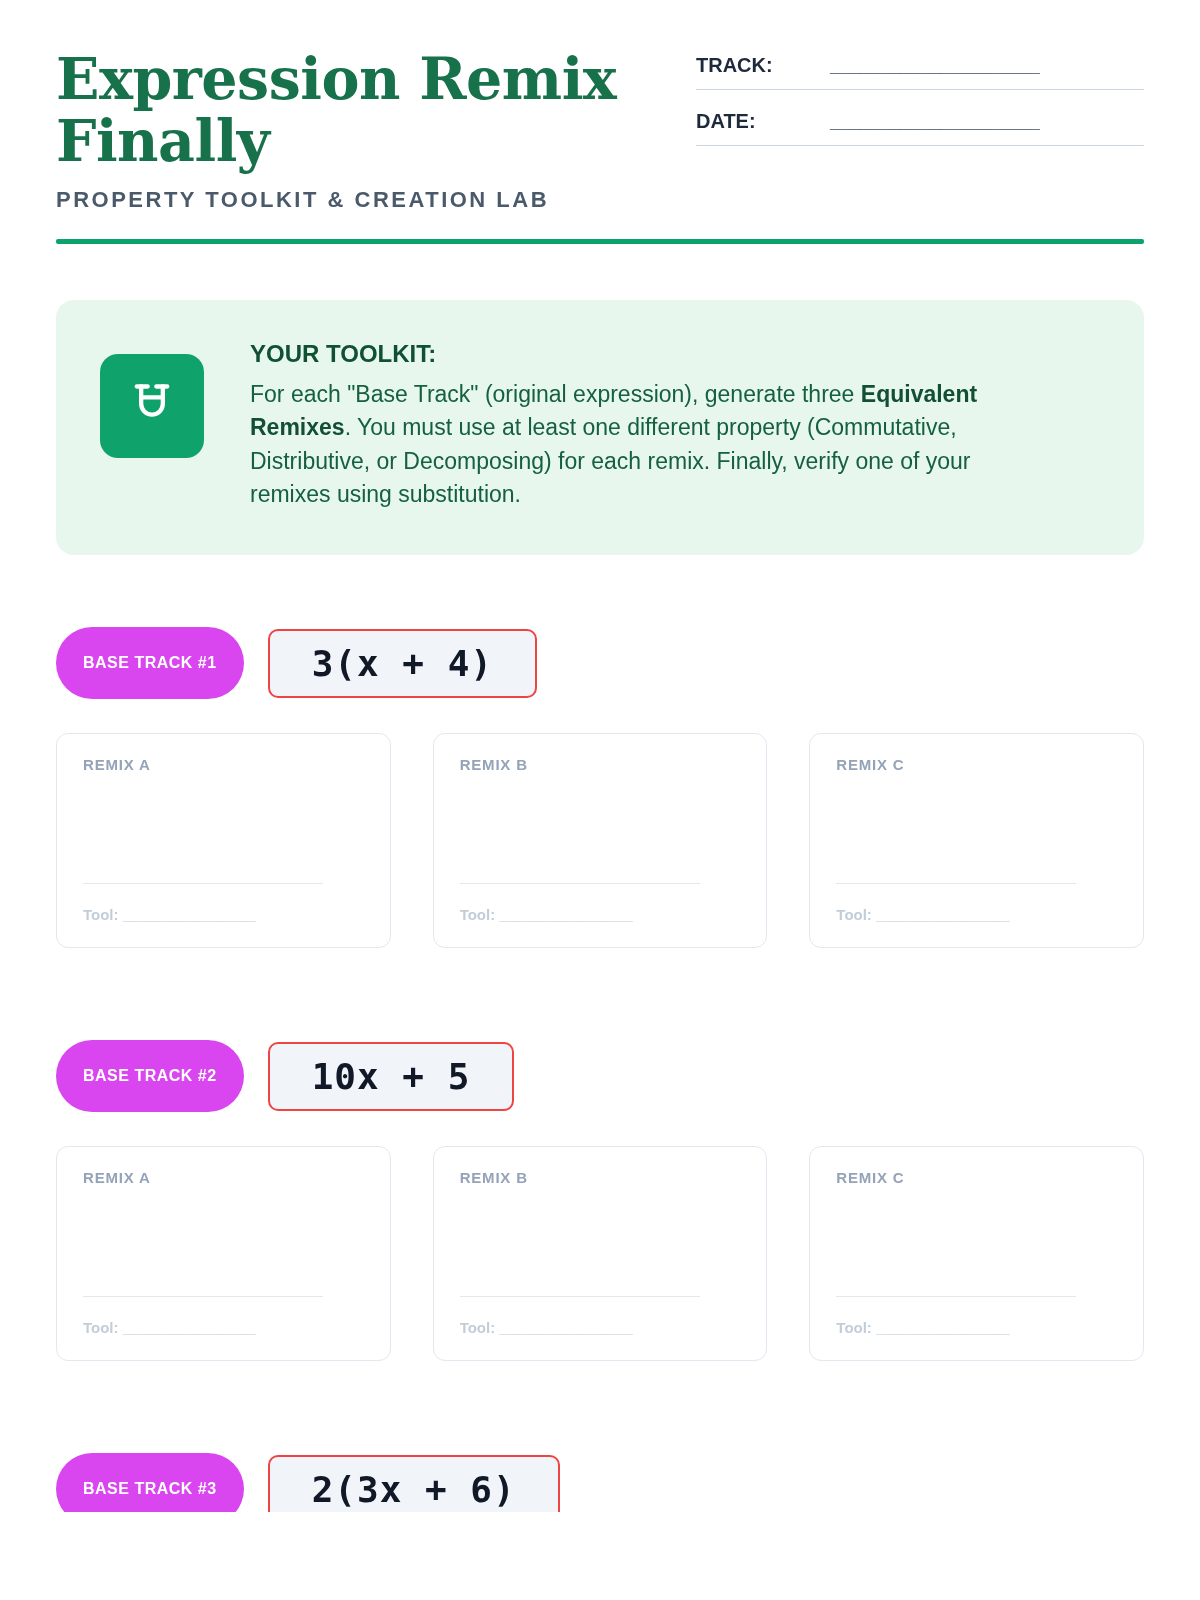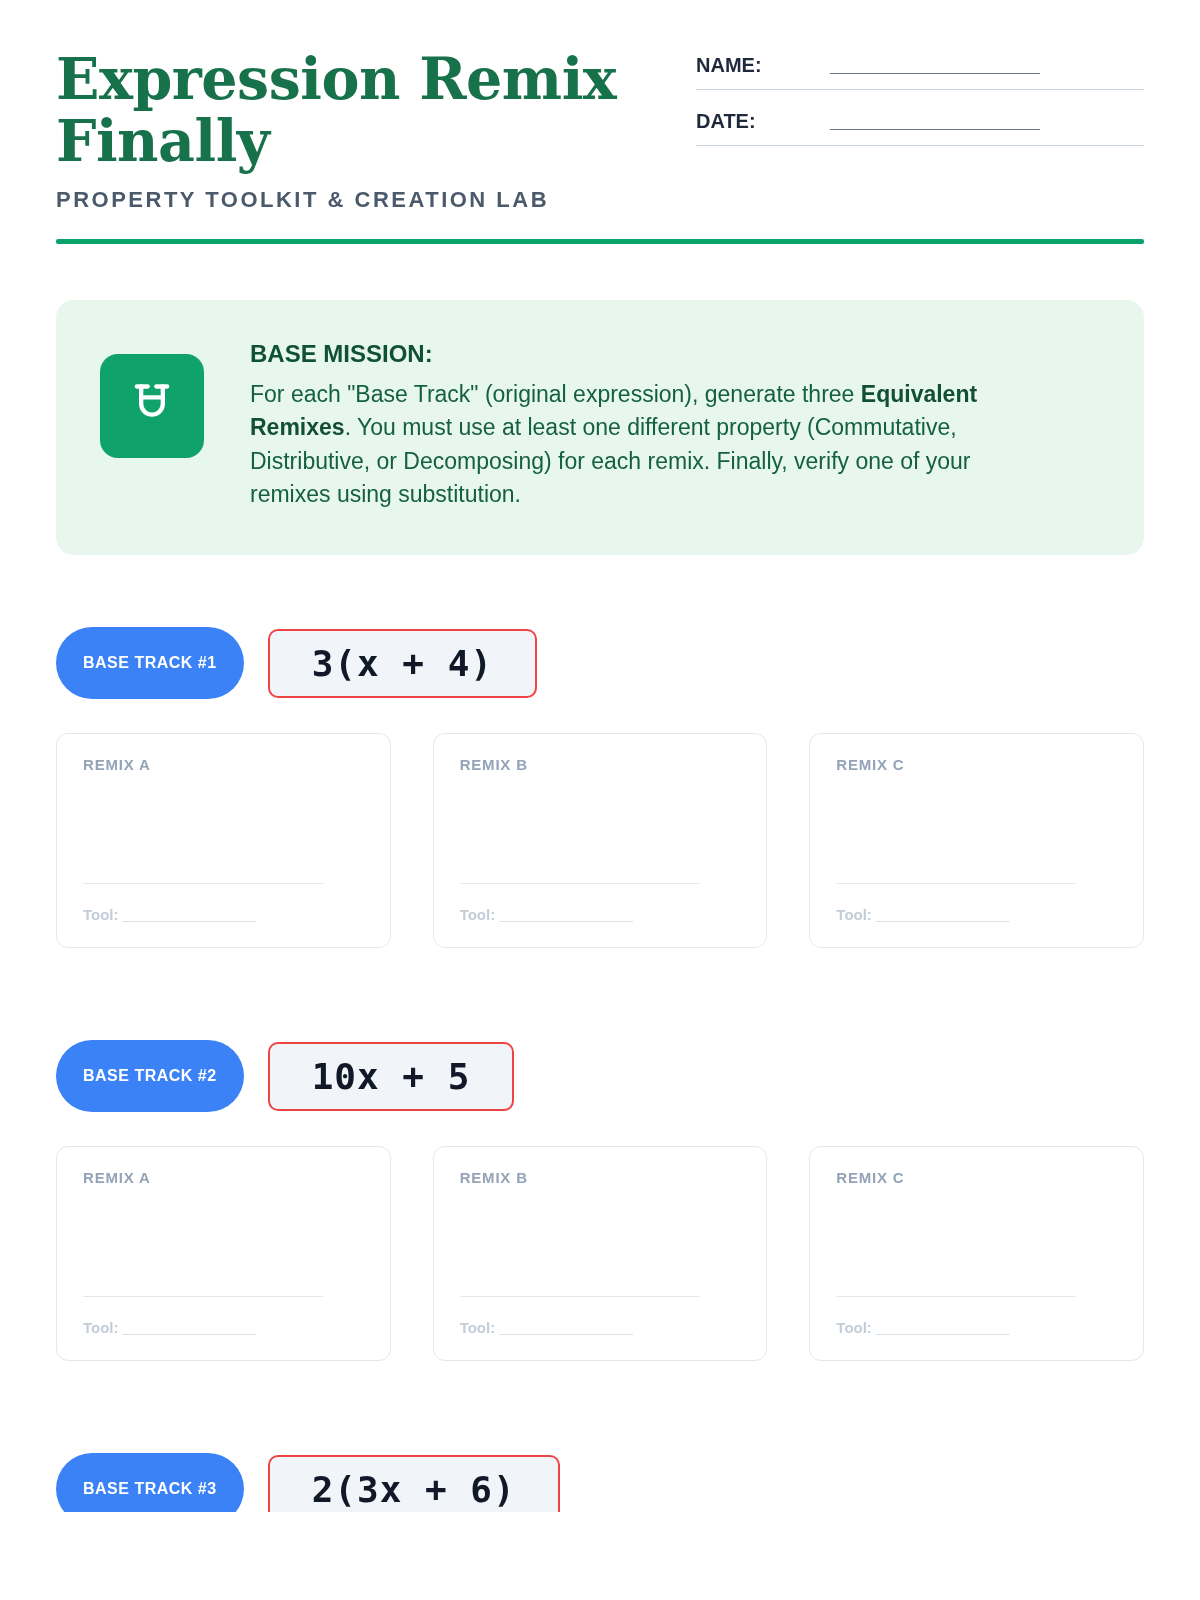--- a/index.html
+++ b/index.html
@@ -29,21 +29,21 @@
   .mission-icon-box { width:104px; height:104px; background:#0fa26b; border-radius:18px;
     flex:none; display:flex; align-items:center; justify-content:center; margin-top:14px; }
   .mission-text { max-width:800px; }
   .mission-heading { font-size:24px; font-weight:bold; color:#0f5132; margin-bottom:10px; }
   .mission-body { font-size:23px; line-height:1.45; color:#15603e; max-width:790px; }
   .mission-body b { color:#124f33; }
 
   
   .track-row { display:flex; align-items:center; gap:24px; margin-top:92px; }
   .track-row.first { margin-top:72px; }
-  .badge { background:#3b82f6; color:#ffffff; border-radius:999px; padding:27px 27px;
+  .badge { background:#d946ef; color:#ffffff; border-radius:999px; padding:27px 27px;
     font-size:16px; font-weight:bold; letter-spacing:0.5px; white-space:nowrap; }
   .expr { background:#f1f5f9; border:2px solid #ef4444; border-radius:10px;
     padding:12px 42px; font-family:"DejaVu Sans Mono", monospace; font-weight:bold;
     font-size:36px; color:#111827; letter-spacing:1px; white-space:nowrap; }
 
   
   .cards { margin-top:34px; display:grid; grid-template-columns:repeat(3,1fr); gap:42px; }
   .card { border:1.5px solid #e2e8f0; border-radius:12px; height:215px;
     padding:22px 40px 24px 26px; display:flex; flex-direction:column; background:#ffffff; }
   .remix-label { font-size:15px; font-weight:bold; color:#94a3b8; letter-spacing:0.8px; }
@@ -60,21 +60,21 @@
     <div class="title-block">
       <div class="page-title">
         <span>Expression Remix</span><br>
         <span>Finally</span>
       </div>
       <div class="subtitle">PROPERTY TOOLKIT &amp; CREATION LAB</div>
     </div>
 
     <div class="namedate">
       <div class="nd-row">
-        <span class="nd-label">NAME:</span>
+        <span class="nd-label">TRACK:</span>
         <span class="nd-blank">_____________________</span>
       </div>
       <div class="nd-row">
         <span class="nd-label">DATE:</span>
         <span class="nd-blank">_____________________</span>
       </div>
     </div>
   </div>
 
   <div class="rule"></div>
@@ -82,21 +82,21 @@
   <div class="mission">
     <div class="mission-icon-box">
       <svg width="52" height="52" viewBox="0 0 48 48" fill="none" stroke="#ffffff" stroke-width="4" stroke-linecap="round" stroke-linejoin="round">
         <path d="M14 6 v16 a10 10 0 0 0 20 0 V6"></path>
         <line x1="10" y1="6" x2="20" y2="6"></line>
         <line x1="28" y1="6" x2="38" y2="6"></line>
         <line x1="14" y1="16" x2="34" y2="16"></line>
       </svg>
     </div>
     <div class="mission-text">
-      <div class="mission-heading">BASE MISSION:</div>
+      <div class="mission-heading">YOUR TOOLKIT:</div>
       <div class="mission-body">
         <span>For each "Base Track" (original expression), generate three </span><b>Equivalent Remixes</b><span>. You must use at least one different property (Commutative, Distributive, or Decomposing) for each remix. Finally, verify one of your remixes using substitution.</span>
       </div>
     </div>
   </div>
 
   <div class="track-row first">
     <div class="badge">BASE TRACK #1</div>
     <div class="expr">3(x + 4)</div>
   </div>

